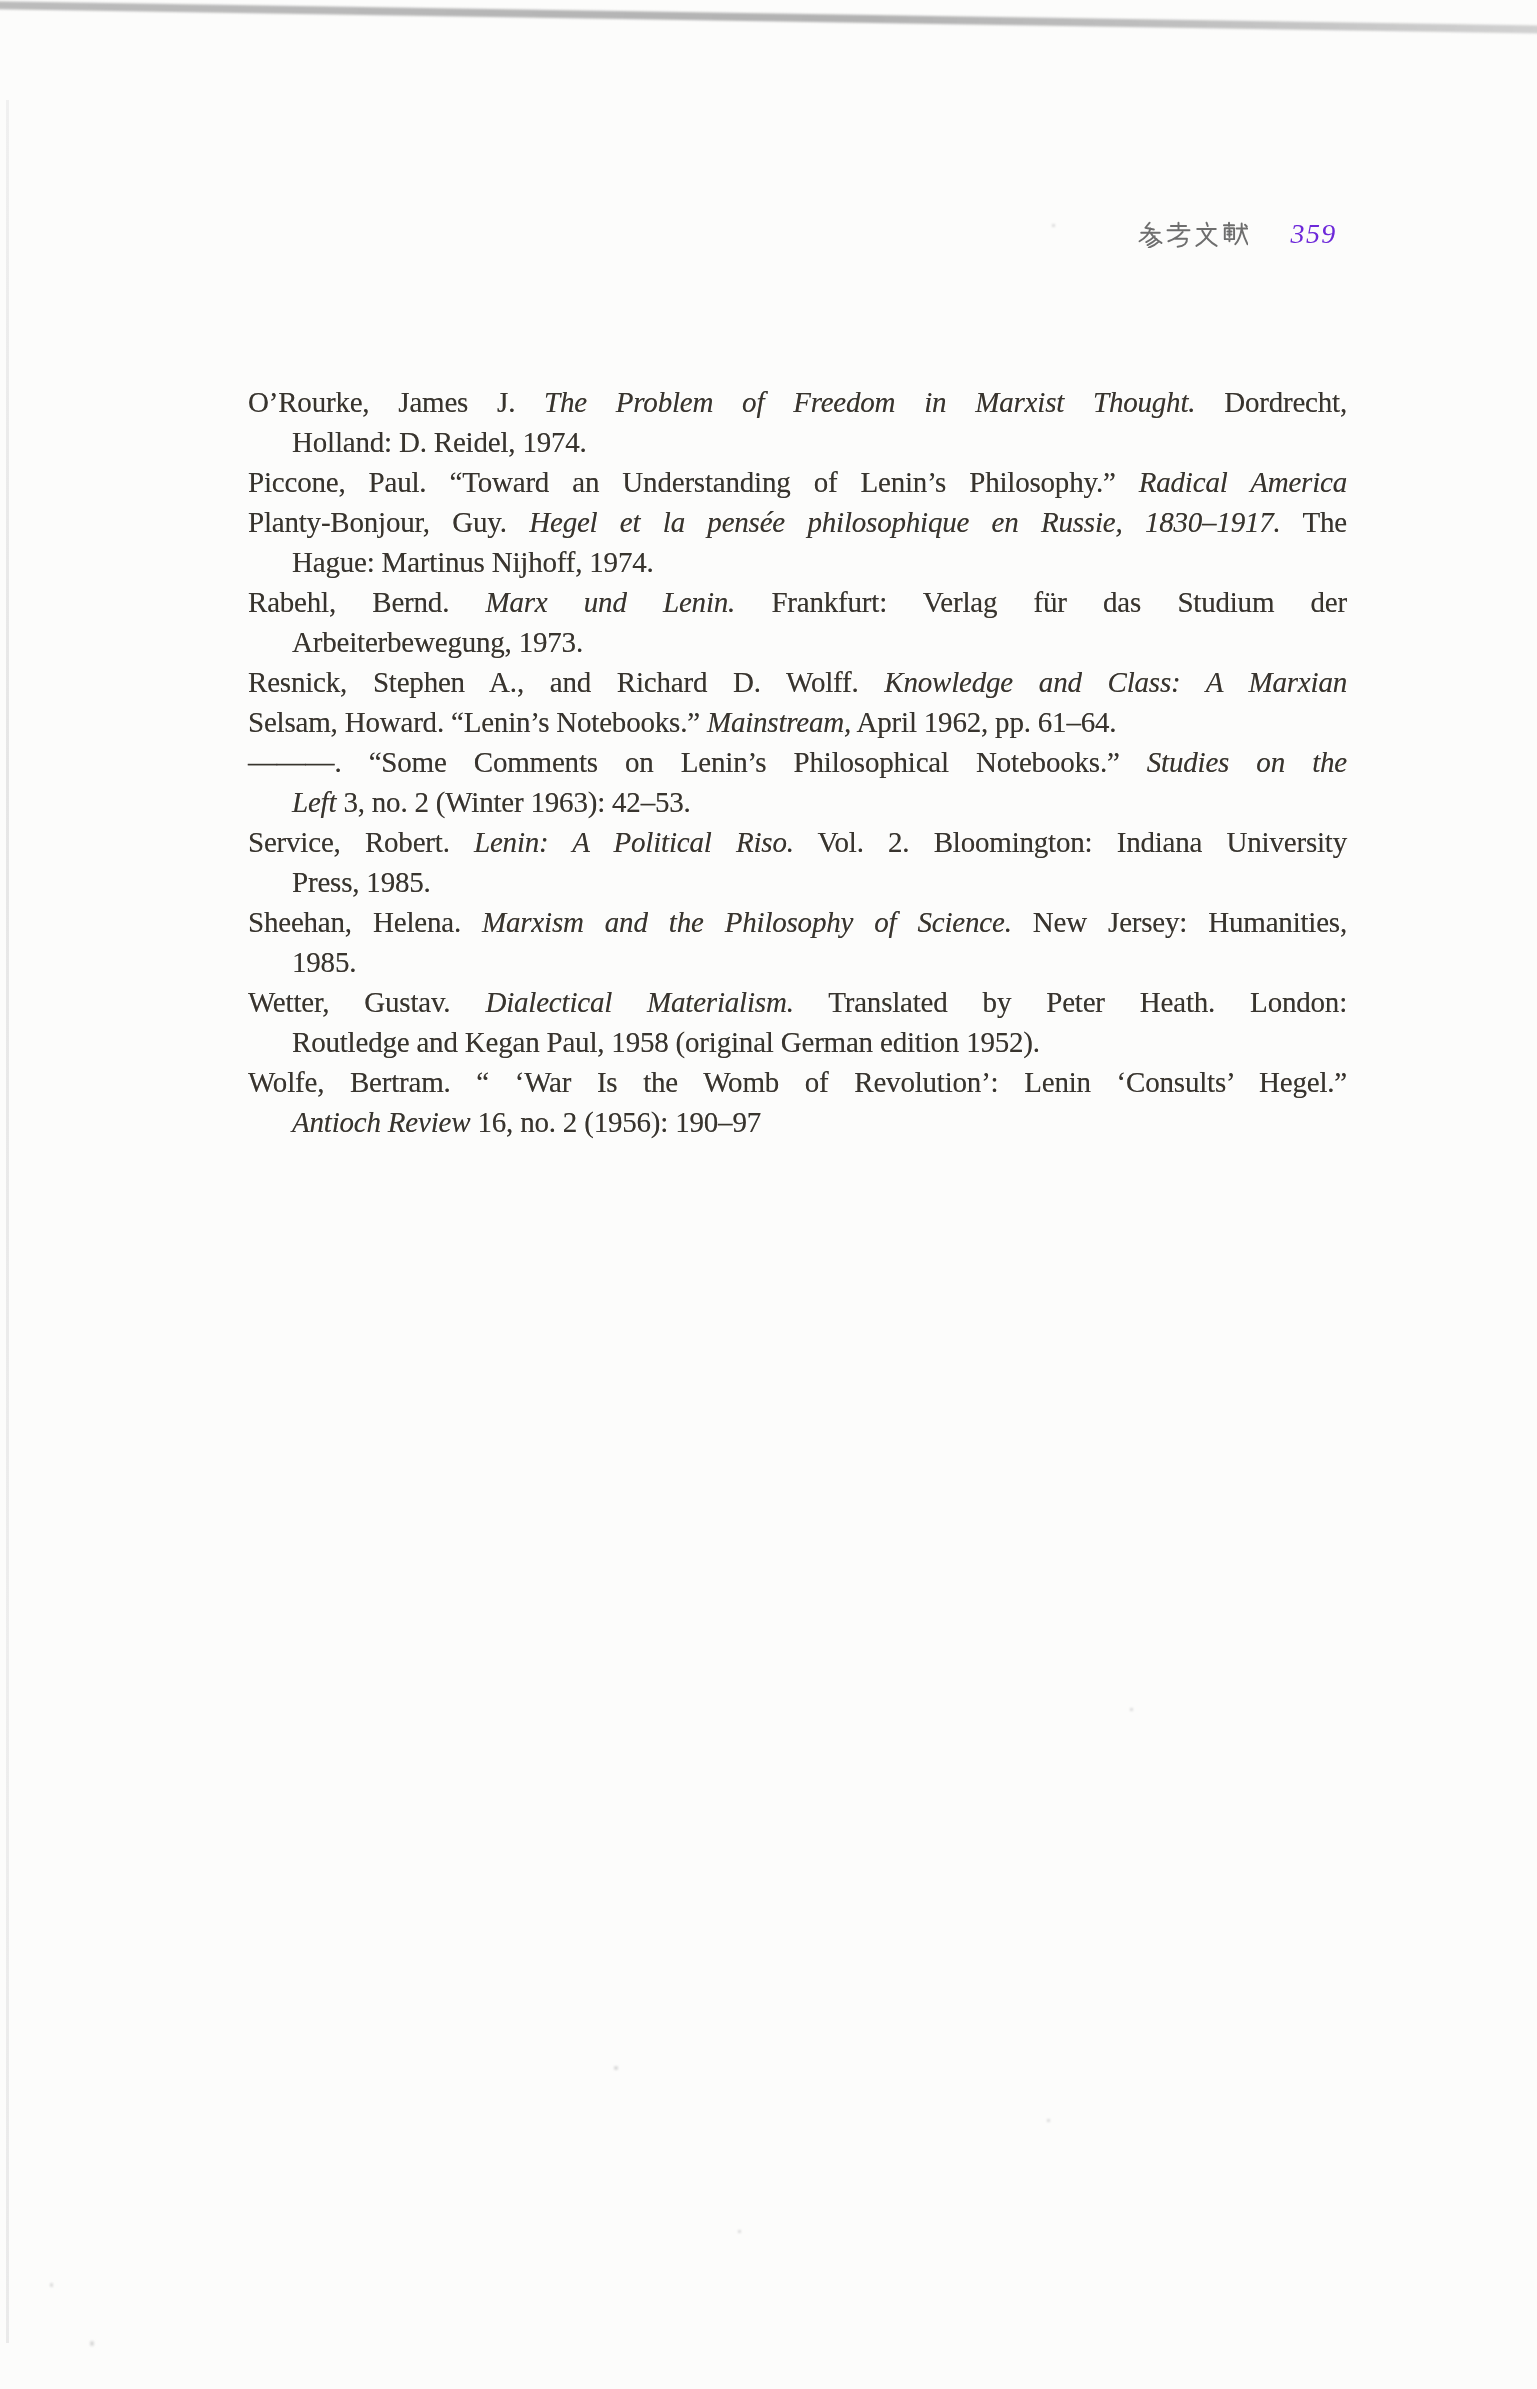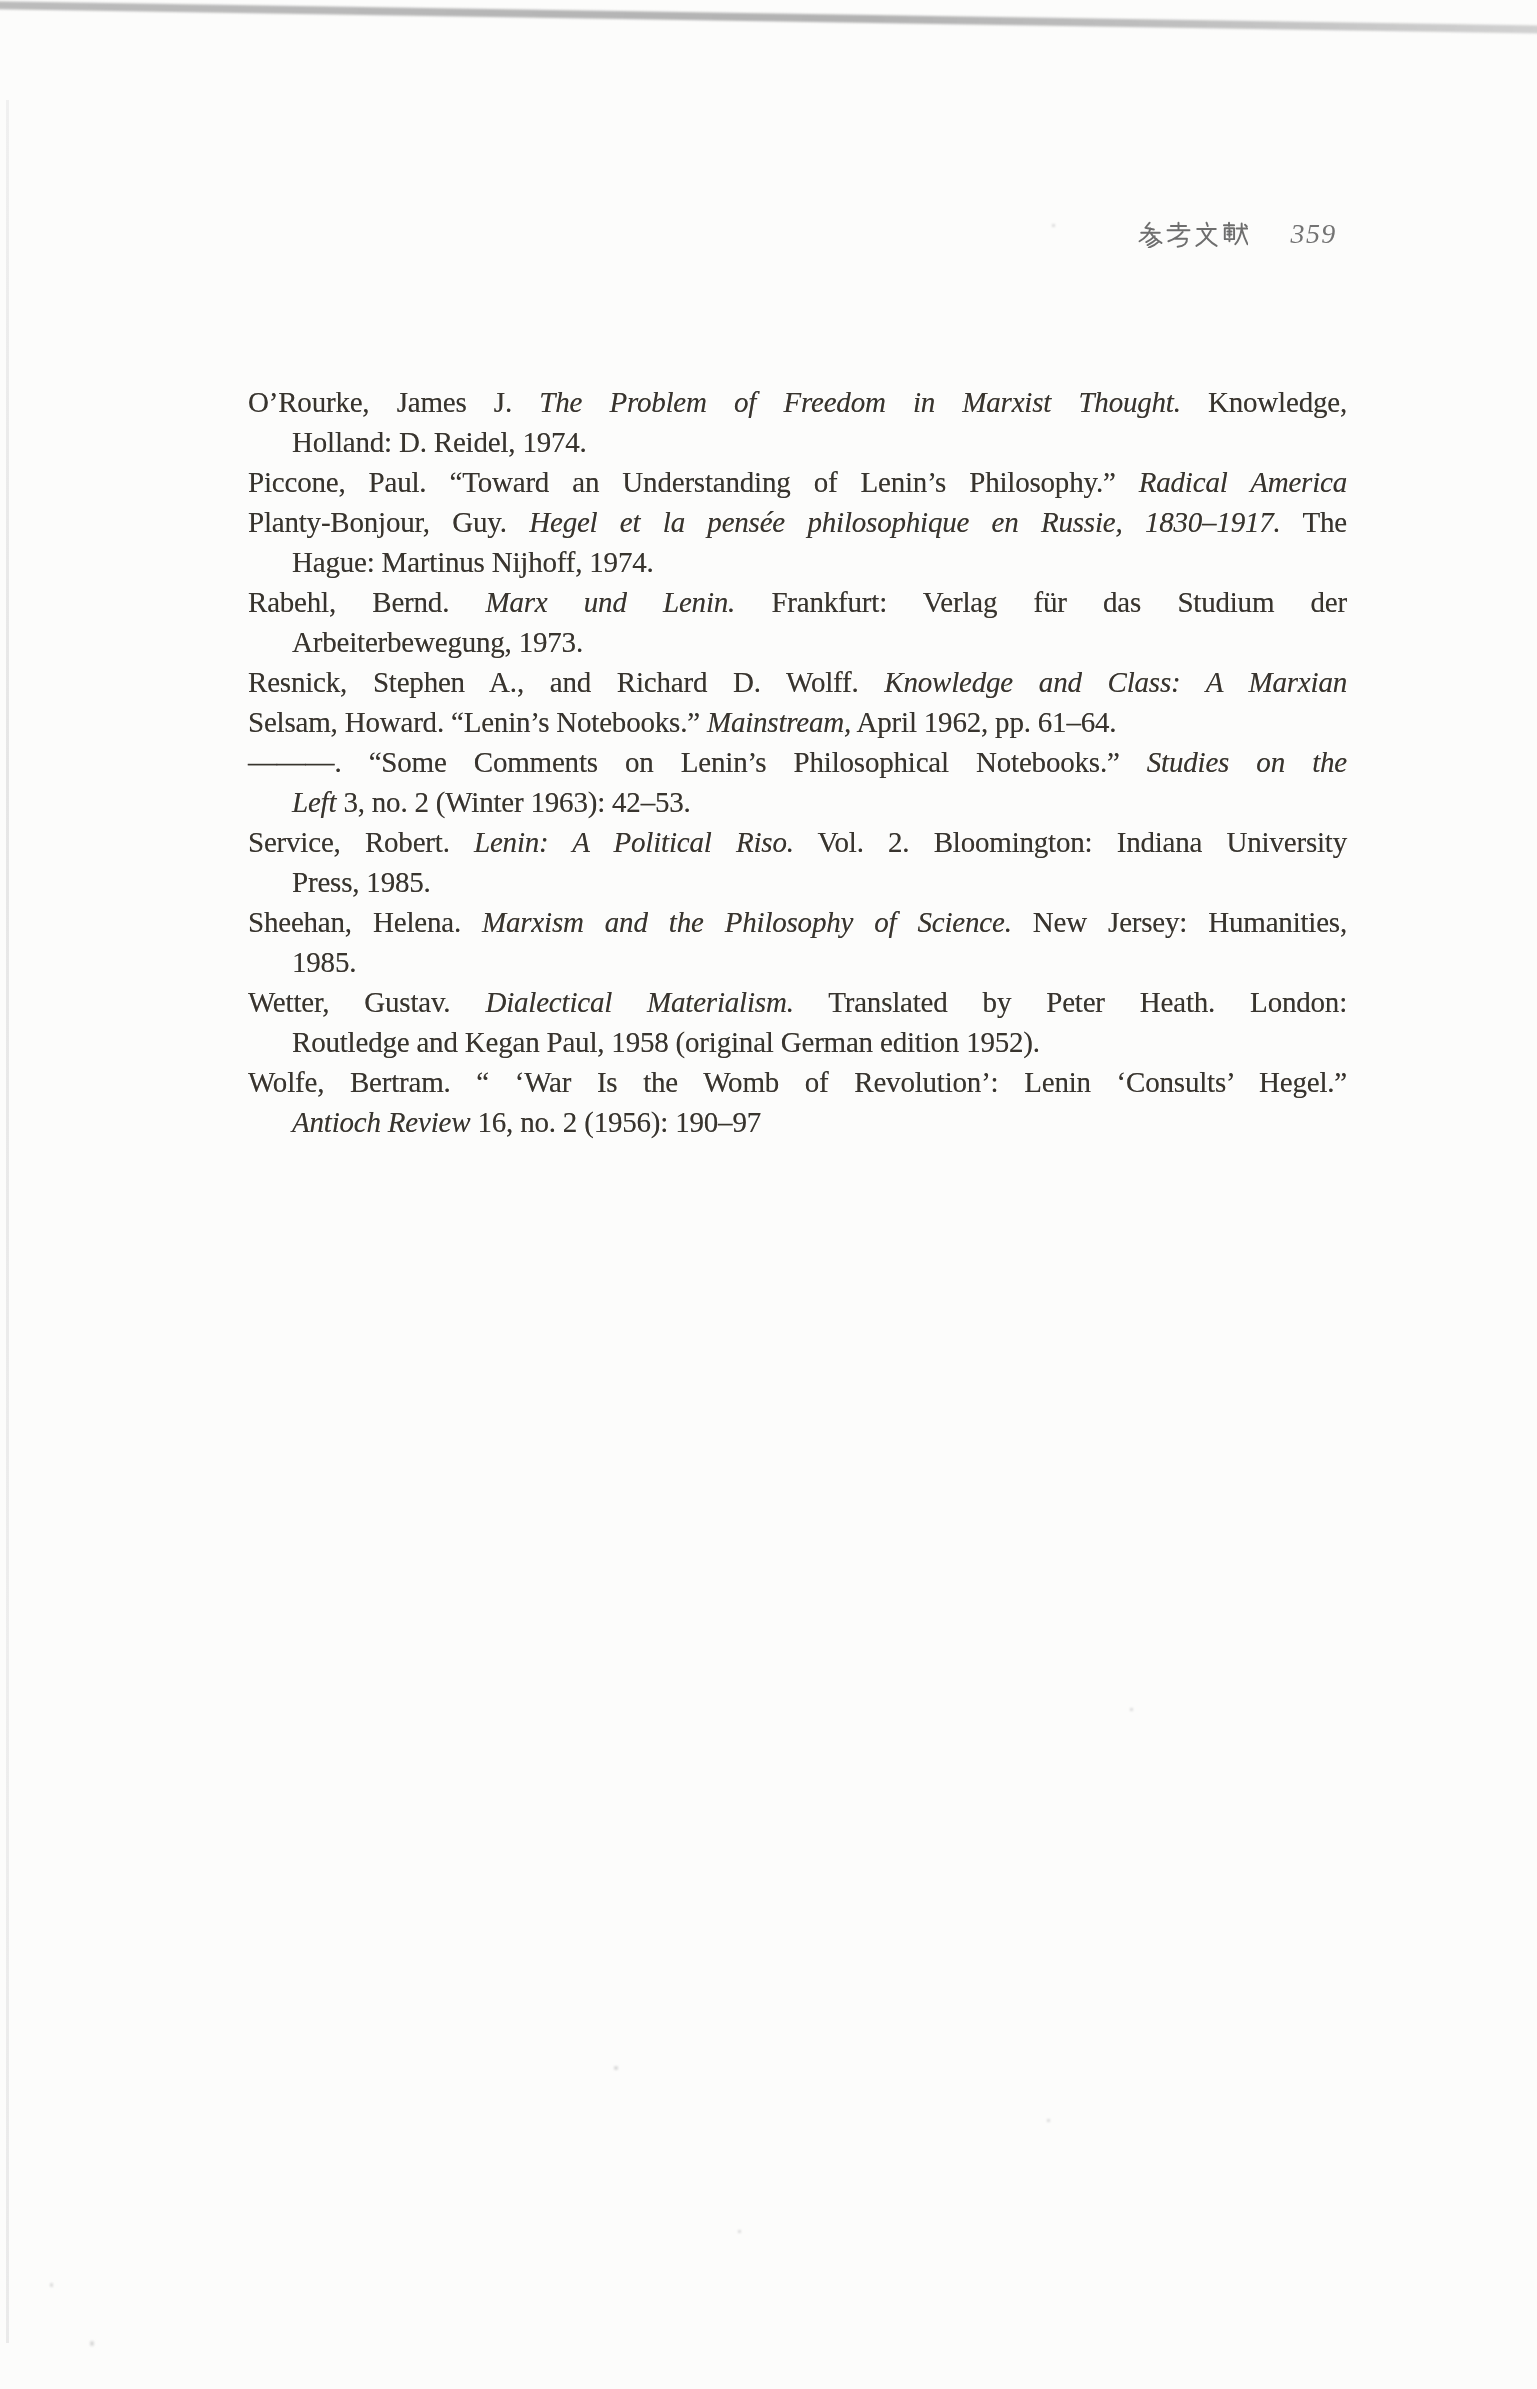--- a/index.html
+++ b/index.html
@@ -24,21 +24,21 @@
   .speck{position:absolute;border-radius:50%;background:#d7d7d7;filter:blur(0.9px);}
   
   .running-head{
     position:absolute;top:215px;left:1137px;height:33px;
     display:flex;align-items:flex-end;gap:42px;color:#6f6f6f;
   }
   .kanji-art{display:flex;align-items:flex-end;}
   .kanji-art svg{display:block;margin-right:0.9px;}
   .kanji-art svg path{fill:none;stroke:#6e6e6e;stroke-width:2.3;stroke-linecap:round;stroke-linejoin:round;}
   .page-num{
-    font-style:italic;font-size:28px;line-height:29px;letter-spacing:1.4px;color:#737373;
+    font-style:italic;font-size:28px;line-height:29px;letter-spacing:1.4px;color:#6d28d9;
   }
   .sr{position:absolute;width:0.9px;height:0.9px;overflow:hidden;opacity:0;pointer-events:none;}
   
   .bib{
     position:absolute;left:248px;top:382px;width:1099px;
     font-size:29px;line-height:40px;letter-spacing:-0.2px;
     text-shadow:0 0 0.5px rgba(56,52,46,.55);
   }
   .line{text-align:justify;}
   .line.just{text-align-last:justify;}
@@ -79,21 +79,21 @@
         <path d="M9.5 2 L9.5 6 M3.5 5 L15.5 5"></path>
         <path d="M4.5 8.5 L4.5 21.5 M4.5 8.5 L15.5 8.5 M15.5 8.5 L15.5 21.5 M7.5 12.5 L12.5 12.5 M10 10 L10 19 M7.5 16 L12.5 16 M4.5 21.5 L15.5 21.5 M10 21.5 L10 24"></path>
         <path d="M18.5 9 L31 9 M24.5 3 L24.5 9 M24.5 9 C23.5 16 21 23 17 27.5 M25 11 C27 18 29 23 31.5 27.5 M28.5 4.5 L30.5 6.5"></path>
       </svg>
     </span>
     <span class="page-num">359</span>
   </div>
 
   <main class="bib">
       <div>
-        <div class="line just"><span>O’Rourke, James J. </span><span class="it">The Problem of Freedom in Marxist Thought.</span><span> Knowledge,</span></div>
+        <div class="line just"><span>O’Rourke, James J. </span><span class="it">The Problem of Freedom in Marxist Thought.</span><span> Dordrecht,</span></div>
         <div class="line cont"><span>Holland: D. Reidel, 1974.</span></div>
       </div>
       <div>
         <div class="line just"><span>Piccone, Paul. “Toward an Understanding of Lenin’s Philosophy.” </span><span class="it">Radical America</span></div>
       </div>
       <div>
         <div class="line just"><span>Planty-Bonjour, Guy. </span><span class="it">Hegel et la pensée philosophique en Russie, 1830–1917.</span><span> The</span></div>
         <div class="line cont"><span>Hague: Martinus Nijhoff, 1974.</span></div>
       </div>
       <div>

